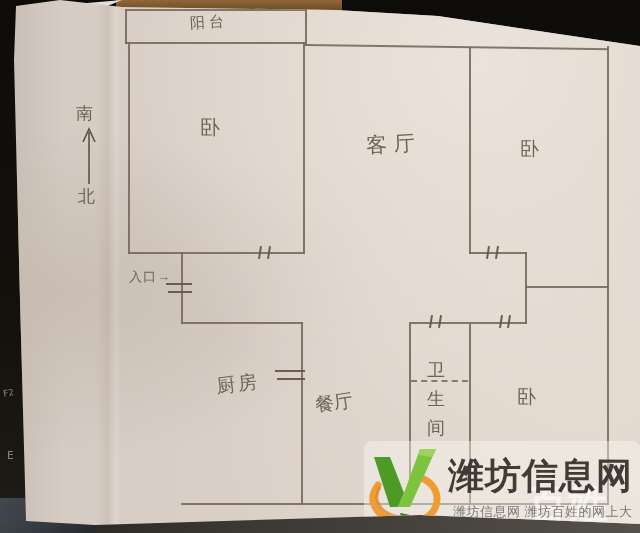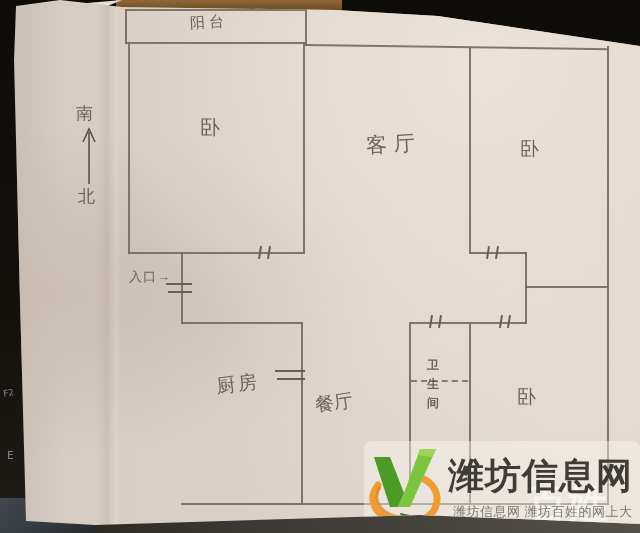--- a/index.html
+++ b/index.html
@@ -109,21 +109,21 @@
   <div class="tickv" style="left:508px;top:315px;"></div>
 
   <div class="w" style="left:181px;top:503px;width:428px;height:2px;"></div>
 
   <div class="hw" style="left:190px;top:13px;font-size:15px;letter-spacing:4px;transform:rotate(-3deg);">阳台</div>
   <div class="hw" style="left:200px;top:114px;font-size:20px;">卧</div>
   <div class="hw" style="left:366px;top:130px;font-size:21px;letter-spacing:7px;transform:rotate(-3deg);">客厅</div>
   <div class="hw" style="left:520px;top:136px;font-size:19px;">卧</div>
   <div class="hw" style="left:216px;top:371px;font-size:19px;letter-spacing:3px;transform:rotate(-7deg);">厨房</div>
   <div class="hw" style="left:315px;top:390px;font-size:19px;transform:rotate(-8deg);">餐厅</div>
-  <div class="hw" style="left:427px;top:356px;font-size:12px;width:16px;line-height:1.6;white-space:normal;word-break:break-all;font-weight:bold;">卫生间</div>
+  <div class="hw" style="left:427px;top:356px;font-size:18px;width:16px;line-height:1.6;white-space:normal;word-break:break-all;">卫生间</div>
   <div class="hw" style="left:517px;top:384px;font-size:19px;">卧</div>
 
   <div class="hw" style="left:129px;top:268px;font-size:13px;letter-spacing:1px;">入口→</div>
 
   <div class="hw" style="left:76px;top:102px;font-size:17px;">南</div>
   <svg class="wm" style="position:absolute;left:79px;top:124px;" width="20" height="62">
     <line x1="10" y1="60" x2="10" y2="8" stroke="#5d5344" stroke-width="1.6"></line>
     <polyline points="4,18 10,5 16,18" fill="none" stroke="#5d5344" stroke-width="1.6"></polyline>
   </svg>
   <div class="hw" style="left:78px;top:185px;font-size:17px;">北</div>

